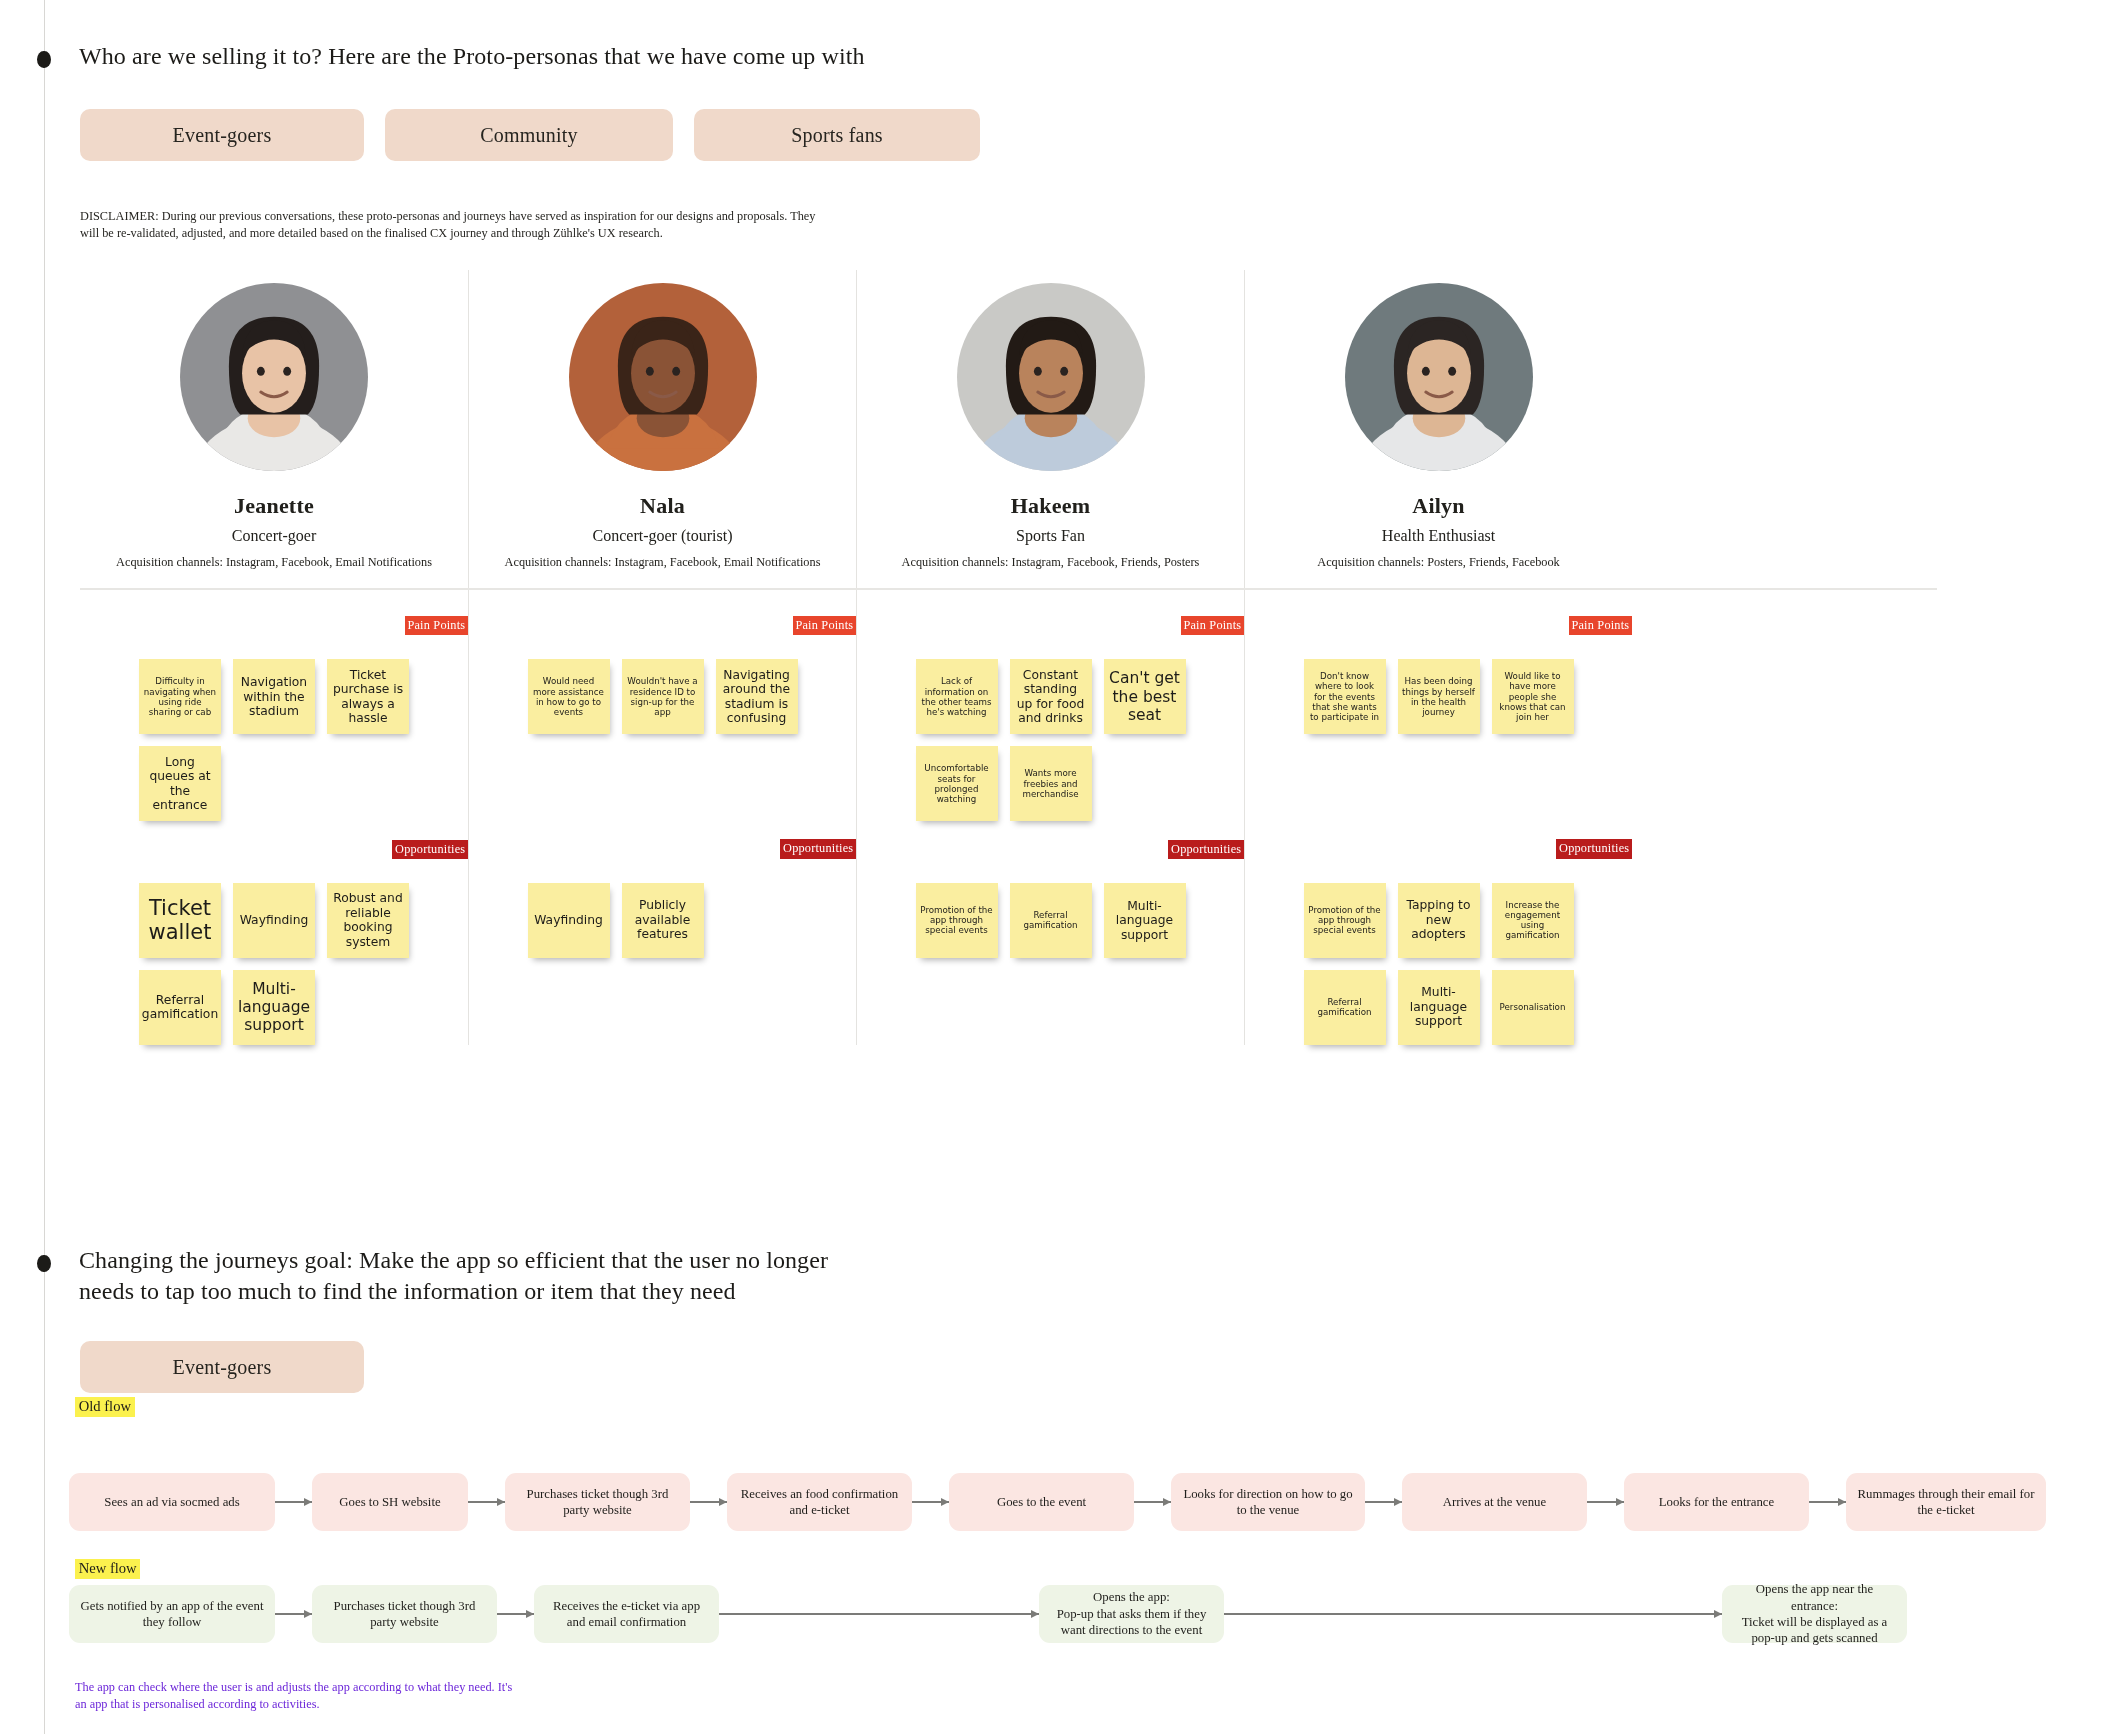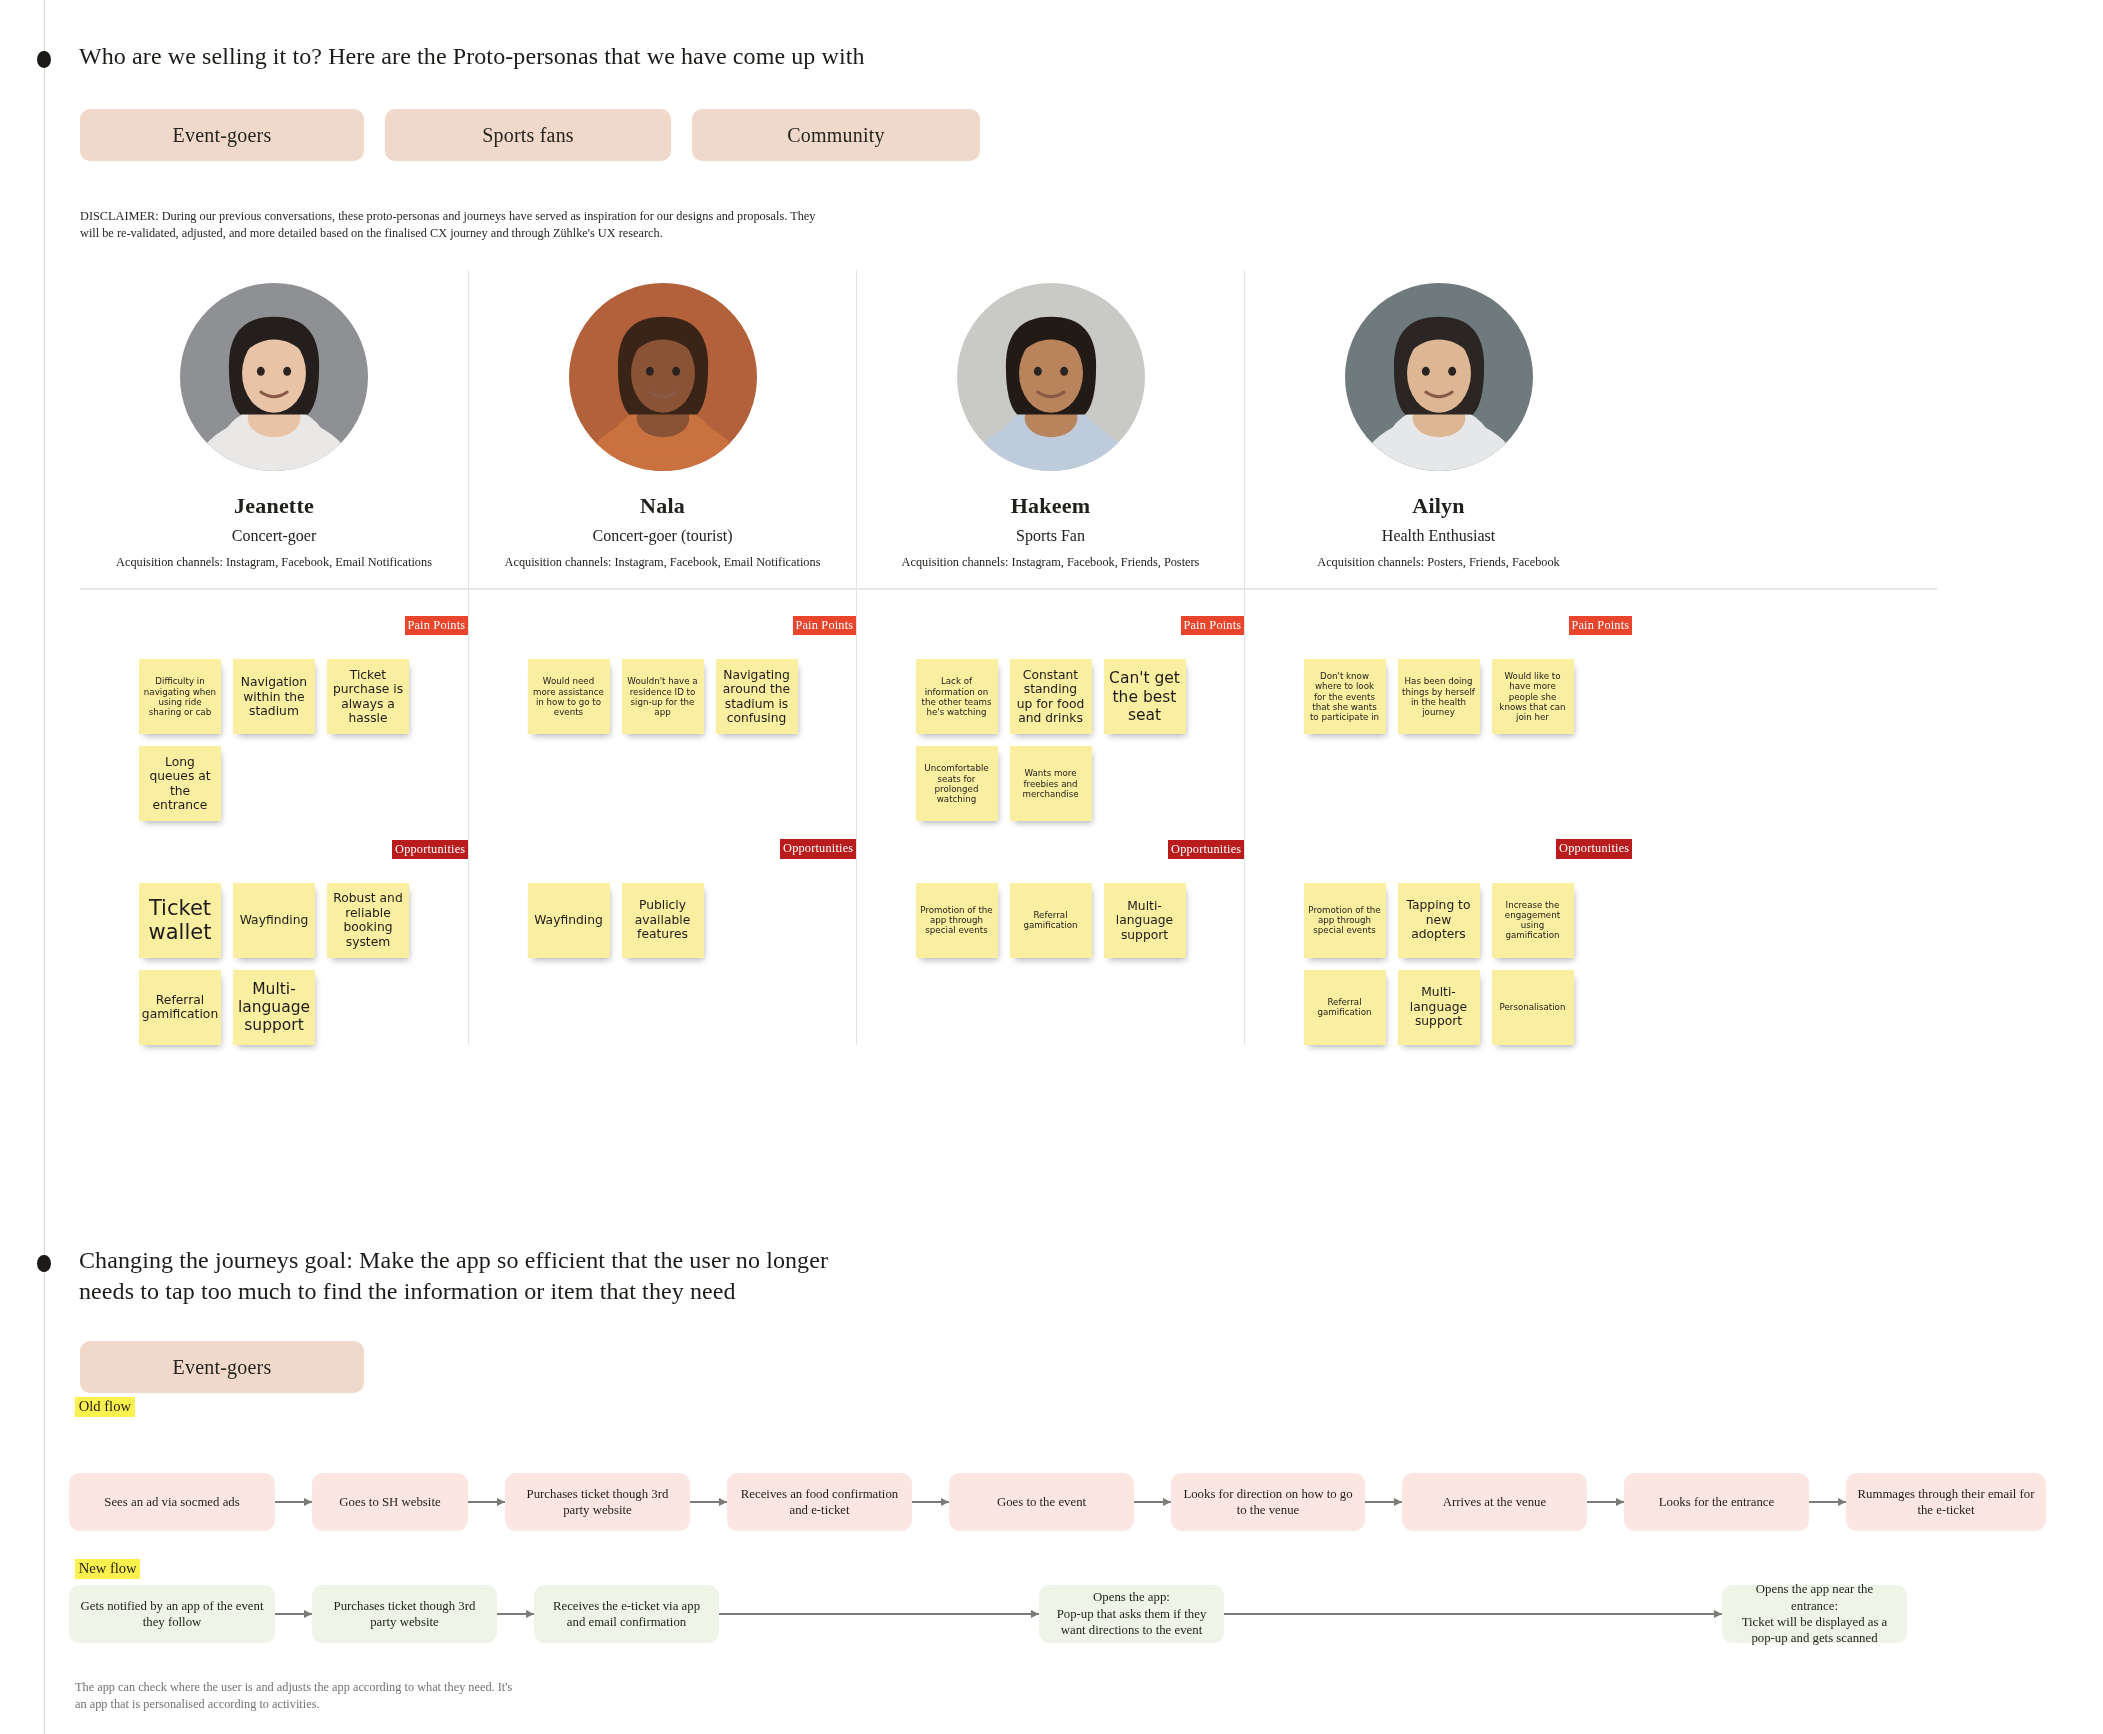--- a/index.html
+++ b/index.html
@@ -206,37 +206,37 @@
     width: 0; height: 0;
     border-top: 4.6px solid transparent;
     border-bottom: 4.6px solid transparent;
     border-left: 8.2px solid #7b7b78;
   }
 
   .footnote {
     position:absolute;
     font-size: 12.3px;
     line-height: 17.4px;
-    color: #737373;
+    color: #6d28d9;
     white-space: pre-line;
   }
 </style>
 </head>
 <body>
 
 <div class="rail"></div>
 <div class="bullet" style="top:51px"></div>
 <div class="bullet" style="top:1255px"></div>
 
 <div class="section-title" style="left:79px; top:41px; width:1371px;">Who are we selling it to? Here are the Proto-personas that we have come up with</div>
 
 <div class="pill-row" style="left:80px; top:109px;">
   <div class="pill w1">Event-goers</div>
+  <div class="pill w3">Community</div>
   <div class="pill w2">Sports fans</div>
-  <div class="pill w3">Community</div>
 </div>
 
 <div class="disclaimer" style="left:80px; top:208px; width:914px;">DISCLAIMER: During our previous conversations, these proto-personas and journeys have served as inspiration for our designs and proposals. They
 will be re-validated, adjusted, and more detailed based on the finalised CX journey and through Zühlke's UX research.</div>
 
 <div class="personas" id="persona-grid">
     <div class="persona-col">
       <div class="avatar-wrap">
         <div class="avatar">
           <svg viewBox="0 0 100 100" preserveAspectRatio="xMidYMid slice" aria-hidden="true">

